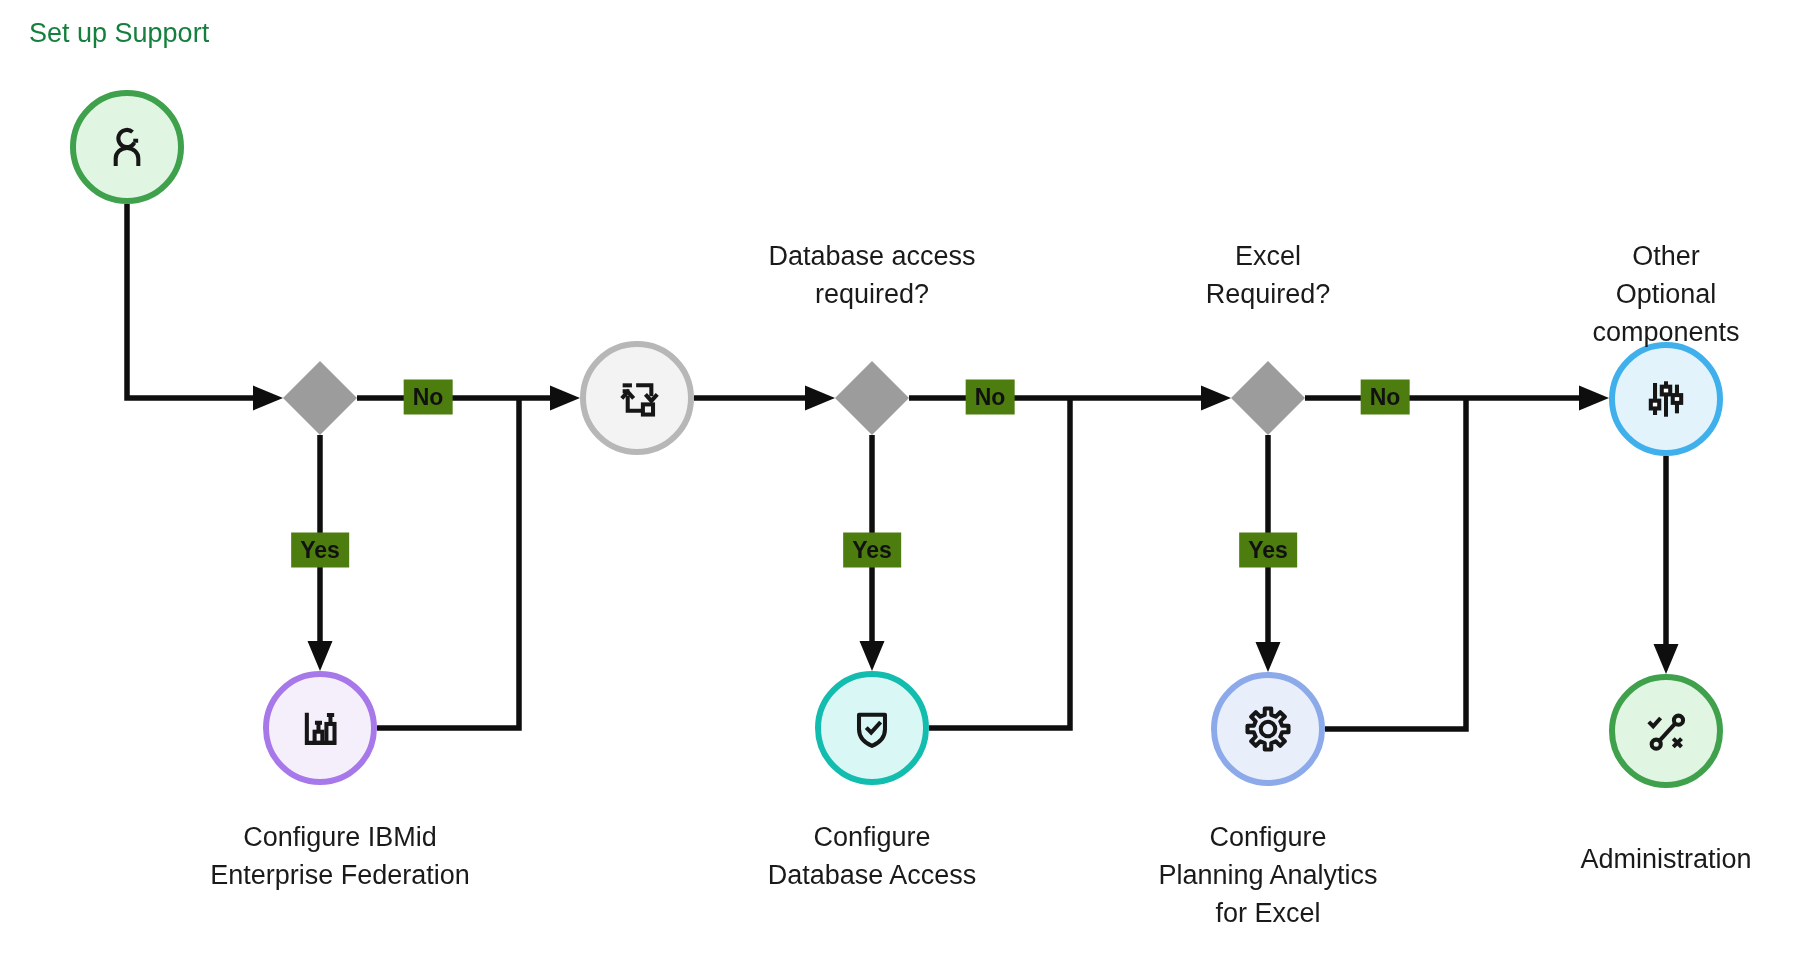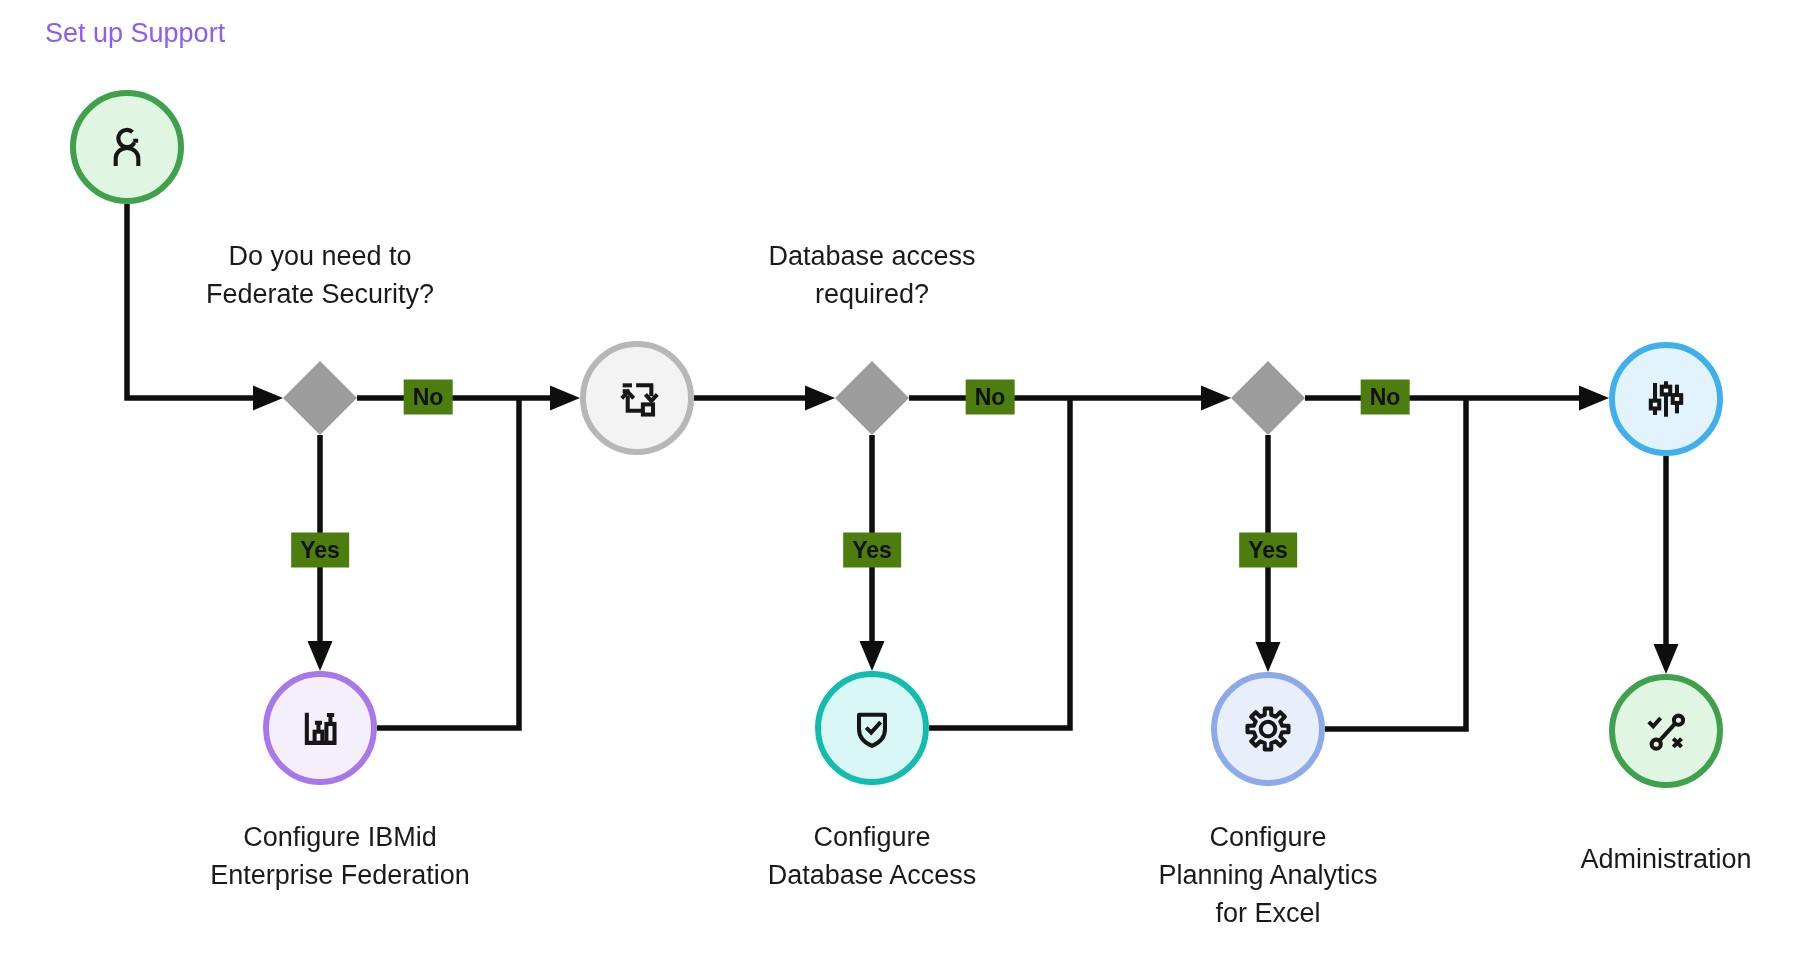--- a/index.html
+++ b/index.html
@@ -9,21 +9,21 @@
     background:#ffffff;
     font-family:"Liberation Sans", sans-serif;
     color:#1a1a1a;
     overflow:hidden;
   }
   .wires{position:absolute;left:0;top:0;z-index:0;}
   .wires .lines path{fill:none;stroke:#0e0e0e;stroke-width:5.5;}
   .wires .arrows polygon{fill:#0e0e0e;stroke:none;}
   .title{
     position:absolute;left:29px;top:16px;
-    font-size:27px;line-height:34px;color:#8b5cf6;white-space:pre;margin-left:16px;
+    font-size:27px;line-height:34px;color:#15803d;white-space:pre;
   }
   .node{
     position:absolute;width:114px;height:114px;border-radius:50%;
     box-sizing:border-box;border:6px solid #999;background:#eee;
     display:flex;align-items:center;justify-content:center;z-index:1;
   }
   .icon{width:54px;height:54px;display:block;}
   .icon path,.icon rect,.icon circle{fill:none;stroke:#161616;stroke-width:2.4;}
   .icon .knob{fill:#ffffff;}
   .label{
@@ -137,24 +137,26 @@
   <div class="node" style="left: 1609px; top: 674px; border-color: rgb(63, 161, 76); background-color: rgb(225, 245, 227);">
     <svg class="icon" viewBox="0 0 32 32" style="stroke: rgb(22, 22, 22);">
       <circle cx="10.2" cy="23.8" r="2.7" stroke-width="2.3"></circle>
       <circle cx="23.4" cy="9.6" r="2.7" stroke-width="2.3"></circle>
       <path d="M12.2,21.7 L21.4,11.7" stroke-width="2.3"></path>
       <path d="M5.8,10.6 l2.6,2.6 4.4,-4.9" stroke-width="2.5"></path>
       <path d="M20.3,20.5 l4.9,4.9 M25.2,20.5 l-4.9,4.9" stroke-width="2.5"></path>
     </svg>
   </div>
 
-  <div class="label" style="left:320px;top:237px;">Do you need to
-Federate Security?</div>
   <div class="label" style="left:872px;top:237px;">Database access
 required?</div>
+  <div class="label" style="left:1268px;top:237px;">Excel
+Required?</div>
+  <div class="label" style="left:1666px;top:237px;">Other Optional
+components</div>
 
   <div class="label" style="left:320px;top:818px;margin-left:20px;">Configure IBMid
 Enterprise Federation</div>
   <div class="label" style="left:872px;top:818px;">Configure
 Database Access</div>
   <div class="label" style="left:1268px;top:818px;">Configure
 Planning Analytics
 for Excel</div>
   <div class="label" style="left:1666px;top:840px;">Administration</div>
 

